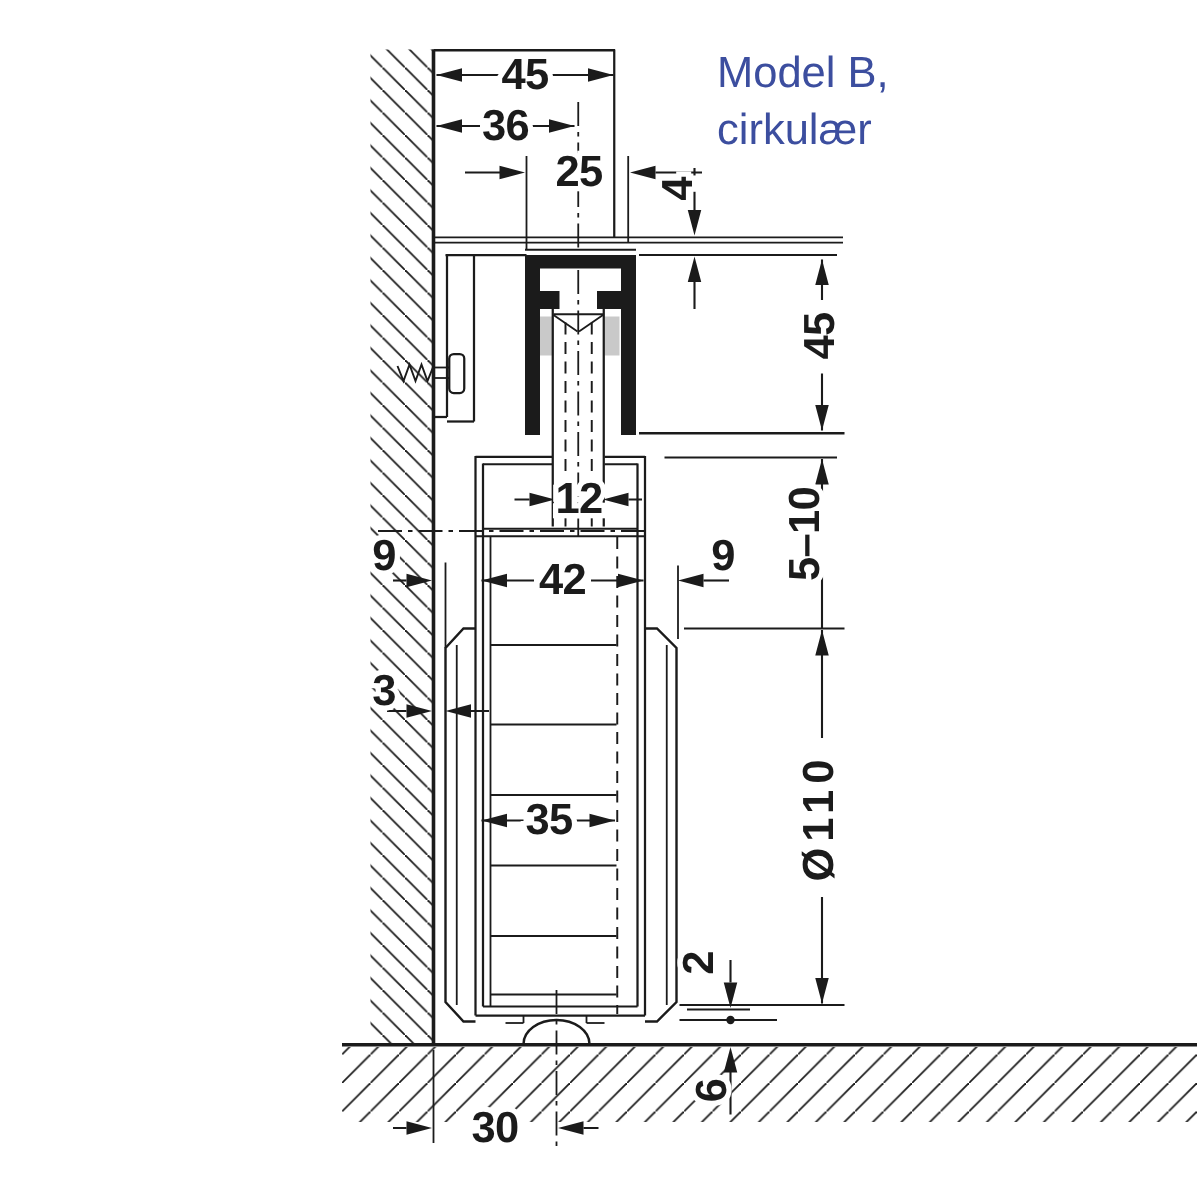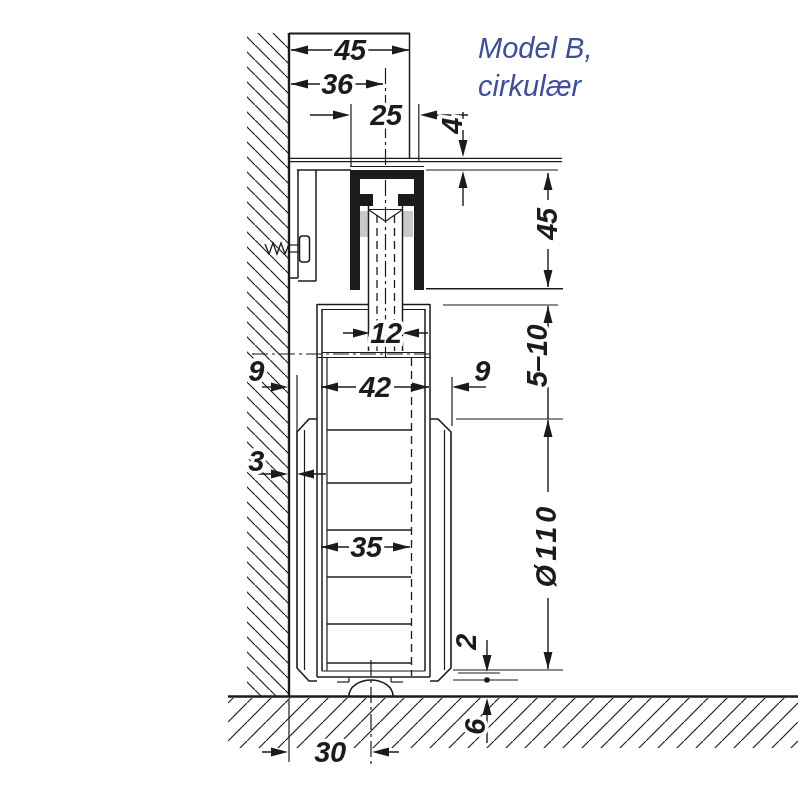--- a/index.html
+++ b/index.html
@@ -1,17 +1,17 @@
 <!DOCTYPE html>
 <html style="--accent: #3c4e9f;"><head>
 <meta charset="utf-8">
 <style>
   html,body{margin:0;padding:0;background:#fff;}
   .stage{position:relative;width:800px;height:800px;background:#fff;overflow:hidden;
-         font-family:"Liberation Sans", sans-serif;font-style:italic;}
+         font-family:"Liberation Sans", sans-serif;}
   svg{position:absolute;left:0;top:0;}
   text.dim{font-family:"Liberation Sans", sans-serif;font-weight:700;font-size:29px;
            fill:#1b1b1b;letter-spacing:-0.5px;paint-order:stroke;stroke:#ffffff;stroke-width:7px;}
   text.wide{letter-spacing:4px;}
   text.title{font-family:"Liberation Sans", sans-serif;font-weight:400;font-size:29px;
              fill:var(--accent,#3c4e9f);}
   .ln{stroke:#1b1b1b;fill:none;}
 </style>
 </head>
 <body>

